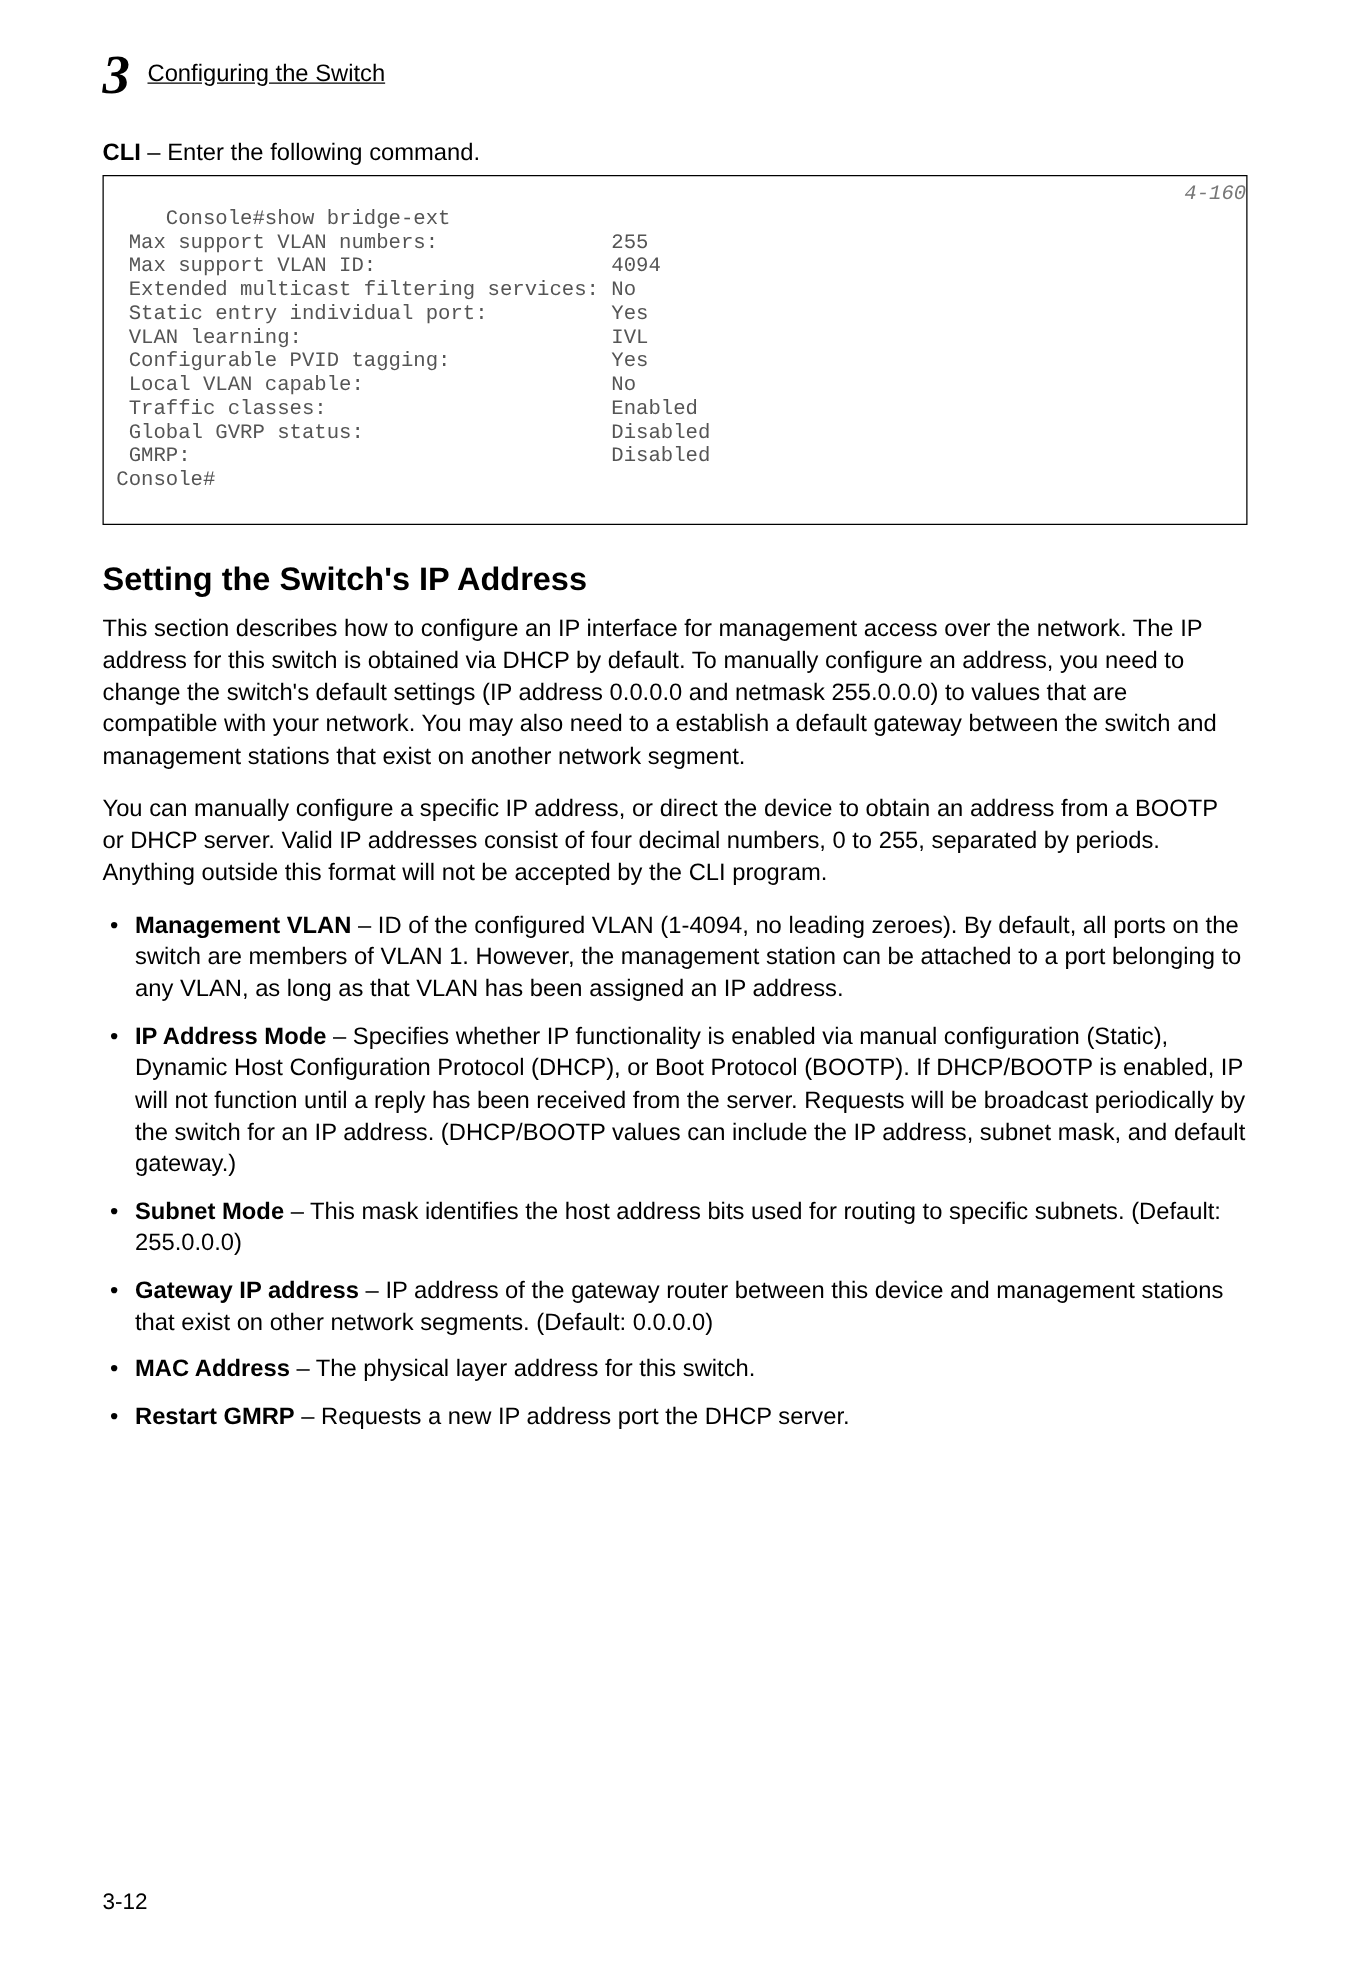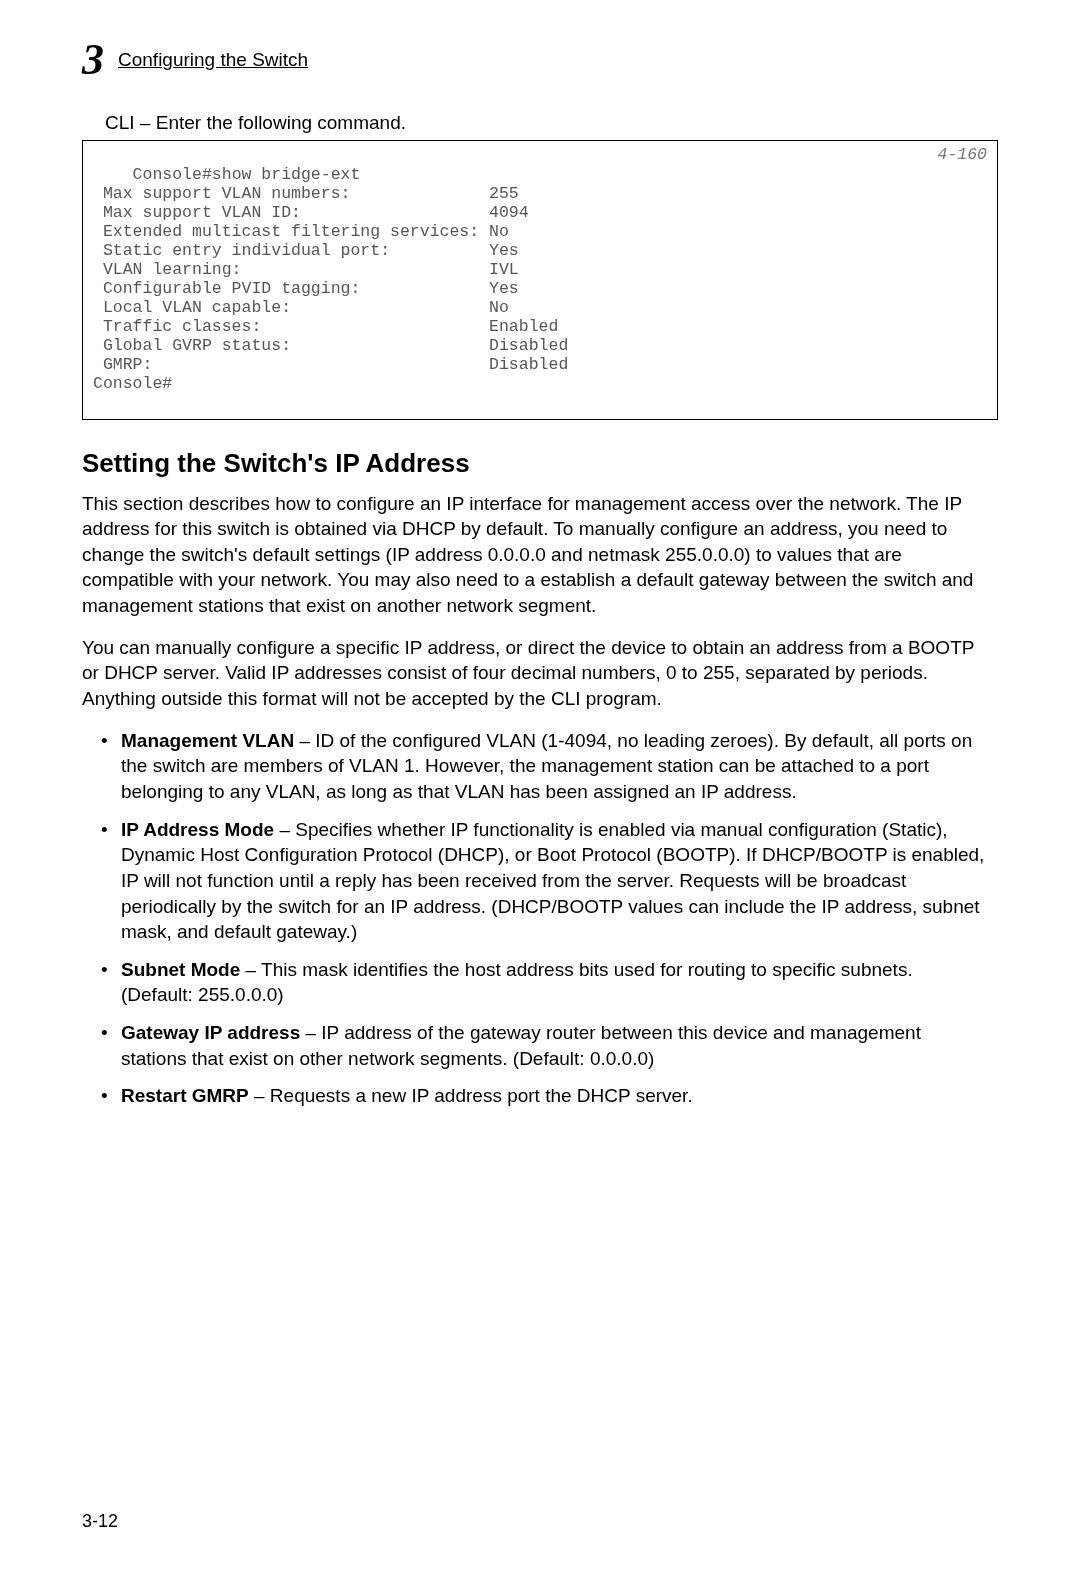--- a/index.html
+++ b/index.html
@@ -31,35 +31,35 @@
   }
   .running-title {
     font-size: 19px;
     text-decoration: underline;
   }
   .cli-line {
     margin-top: 8px;
     margin-bottom: 6px;
     font-size: 19px;
   }
-  .cli-line b { font-weight: normal; margin-left: 23px; }
+  .cli-line b { font-weight: bold; }
   .codebox {
     border: 1px solid #000;
     padding: 6px 10px 6px 10px;
     font-family: "Courier New", Courier, monospace;
     font-size: 16.5px;
     color: #555;
     white-space: pre;
     position: relative;
     line-height: 1.15;
     margin-bottom: 24px;
   }
   .codebox .page-ref {
     position: absolute;
-    right: 10px;
+    right: 0;
     top: 5px;
     font-style: italic;
     color: #777;
   }
   h2.section {
     font-size: 26px;
     font-weight: bold;
     margin: 28px 0 12px 0;
   }
   p.body {
@@ -67,21 +67,21 @@
     line-height: 1.35;
     margin: 0 16px 16px 0;
   }
   .subhead {
     font-size: 19px;
     font-weight: bold;
     margin: 6px 0 6px 0;
   }
   ul.attrs {
     list-style: none;
-    margin: 13px;
+    margin: 0;
     padding: 0 0 0 26px;
     font-size: 19px;
     line-height: 1.35;
   }
   ul.attrs li {
     position: relative;
     padding-left: 0;
     margin: 0 0 12px 0;
   }
   ul.attrs li::before {
@@ -132,17 +132,18 @@
 
   <p class="body">This section describes how to configure an IP interface for management access over the network. The IP address for this switch is obtained via DHCP by default. To manually configure an address, you need to change the switch's default settings (IP address 0.0.0.0 and netmask 255.0.0.0) to values that are compatible with your network. You may also need to a establish a default gateway between the switch and management stations that exist on another network segment.</p>
   <p class="body">You can manually configure a specific IP address, or direct the device to obtain an address from a BOOTP or DHCP server. Valid IP addresses consist of four decimal numbers, 0 to 255, separated by periods. Anything outside this format will not be accepted by the CLI program.</p>
 
 
   <ul class="attrs">
     <li><span class="attr-name">Management VLAN</span><span> – ID of the configured VLAN (1-4094, no leading zeroes). By default, all ports on the switch are members of VLAN 1. However, the management station can be attached to a port belonging to any VLAN, as long as that VLAN has been assigned an IP address.</span></li>
     <li><span class="attr-name">IP Address Mode</span><span> – Specifies whether IP functionality is enabled via manual configuration (Static), Dynamic Host Configuration Protocol (DHCP), or Boot Protocol (BOOTP). If DHCP/BOOTP is enabled, IP will not function until a reply has been received from the server. Requests will be broadcast periodically by the switch for an IP address. (DHCP/BOOTP values can include the IP address, subnet mask, and default gateway.)</span></li>
     <li><span class="attr-name">Subnet Mode</span><span> – This mask identifies the host address bits used for routing to specific subnets. (Default: 255.0.0.0)</span></li>
     <li><span class="attr-name">Gateway IP address</span><span> – IP address of the gateway router between this device and management stations that exist on other network segments. (Default: 0.0.0.0)</span></li>
+    <li><span class="attr-name">MAC Address</span><span> – The physical layer address for this switch.</span></li>
     <li><span class="attr-name">Restart GMRP</span><span> – Requests a new IP address port the DHCP server.</span></li>
   </ul>
 
   <div class="footer-pageno">3-12</div>
 </div>
 
 </body></html>

